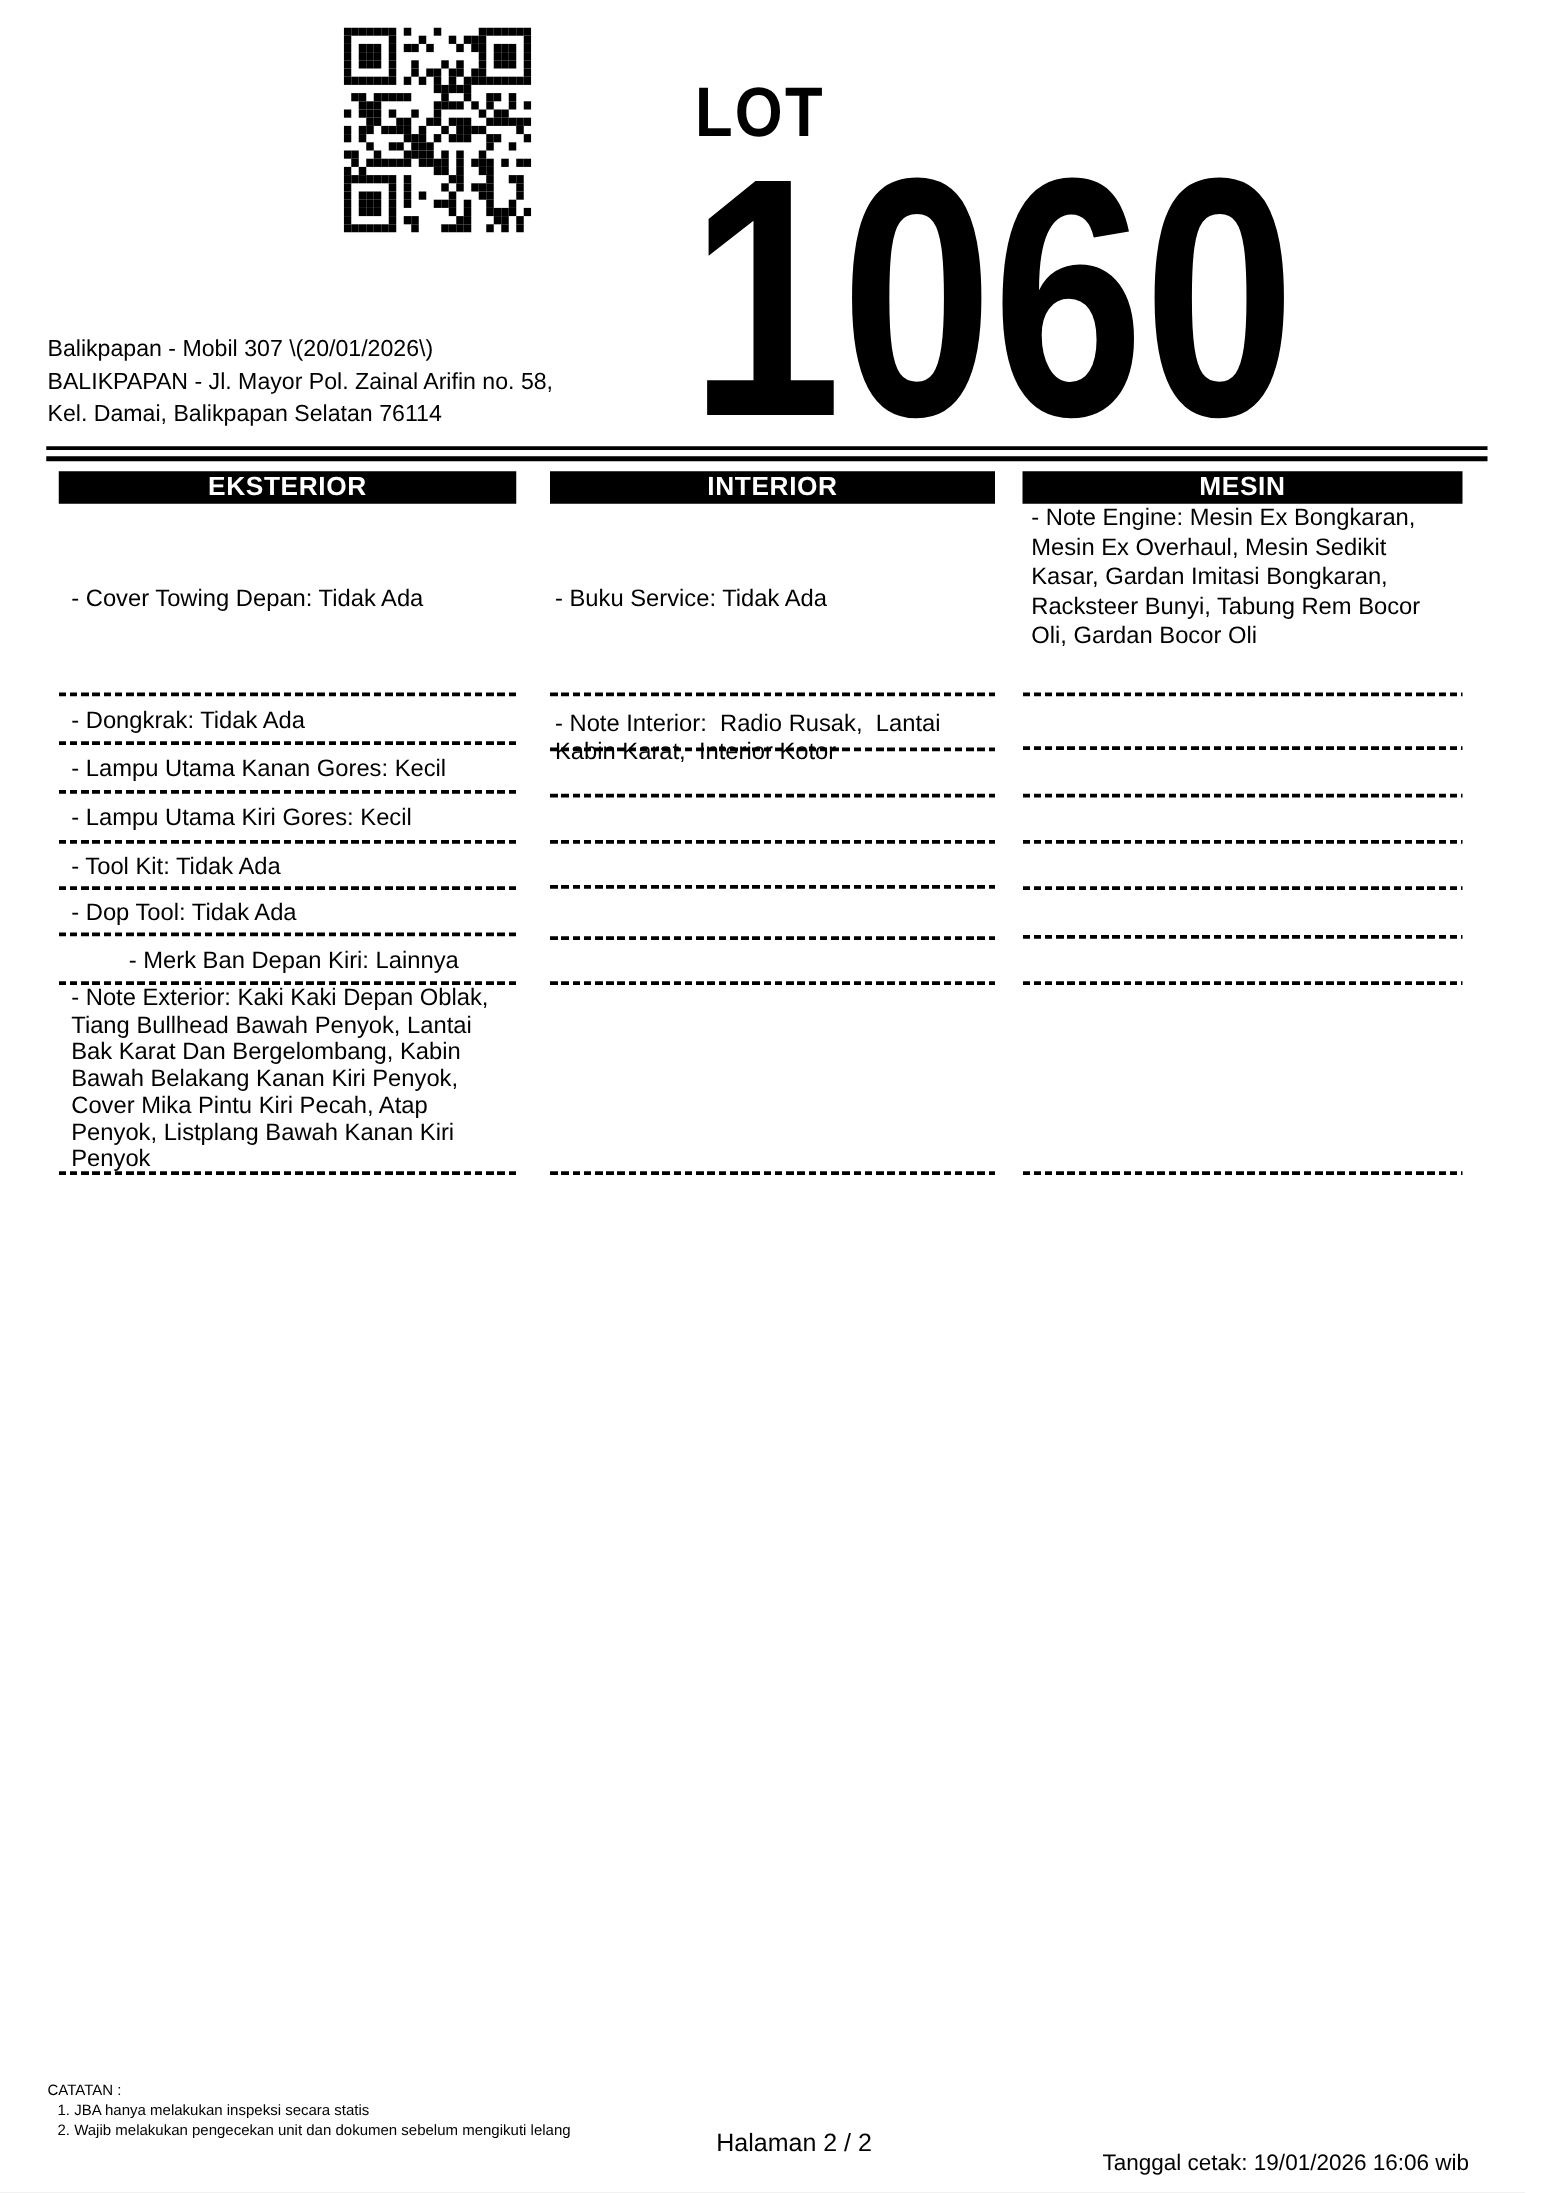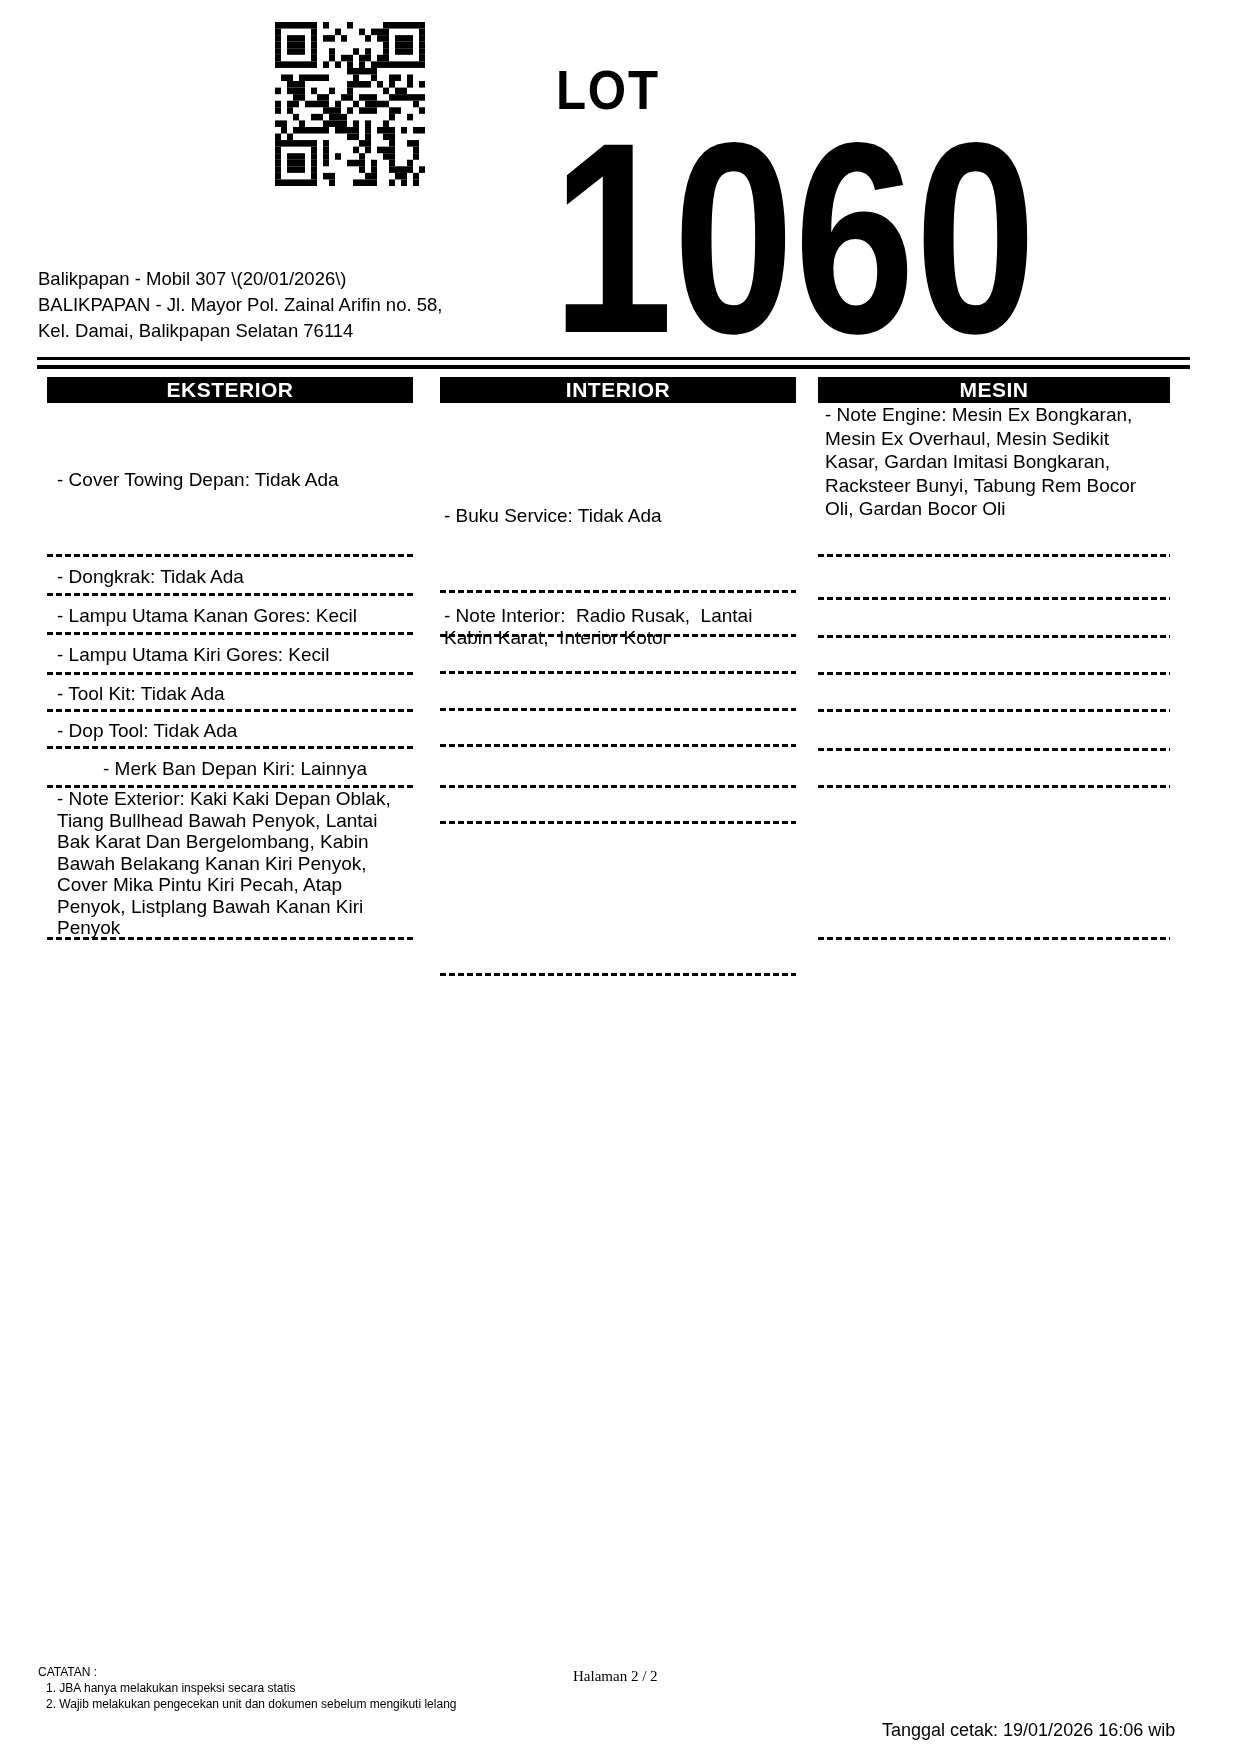--- a/index.html
+++ b/index.html
@@ -49,21 +49,21 @@
   .row.note .cell{white-space:pre-wrap;}
   .c0 .row .cell{padding-left:10px;}
   .c1 .row .cell{padding-left:4px;}
   .c2 .row .cell{padding-left:7px;}
   .c0 .note .cell{max-width:340px;line-height:21.5px;}
   .c1 .note .cell{max-width:312px;line-height:22px;margin-top:12px;}
   .c2 .note .cell{max-width:330px;line-height:23.5px;padding-top:0;}
   
   .catatan{position:absolute;left:38px;top:1664px;font-size:12px;line-height:16px;}
   .catatan .items{padding-left:8px;}
-  .page-indicator{position:absolute;left:573px;top:1668px;font-size:15px;font-family:Liberation Serif, serif;}
+  .page-indicator{position:absolute;left:573px;top:1704px;font-size:20px;}
   .print-date{position:absolute;left:882px;top:1720px;font-size:18px;}
 </style>
 </head>
 <body>
 
 <div class="page">
 
   <div class="qr" id="qr">
       <svg viewBox="0 0 150 150" preserveAspectRatio="none" xmlns="http://www.w3.org/2000/svg" fill="#000">
         <rect x="0" y="0" width="6" height="6"></rect>
@@ -407,21 +407,21 @@
           <div class="cell">- Merk Ban Depan Kiri: Lainnya</div>
           <div class="dots"></div>
         </div>
         <div class="row note" style="height: 152px;">
           <div class="cell">- Note Exterior: Kaki Kaki Depan Oblak, Tiang Bullhead Bawah Penyok, Lantai Bak Karat Dan Bergelombang, Kabin Bawah Belakang Kanan Kiri Penyok, Cover Mika Pintu Kiri Pecah, Atap Penyok, Listplang Bawah Kanan Kiri Penyok</div>
           <div class="dots"></div>
         </div>
       </div>
       <div class="column c1" style="left: 440px; width: 356px;">
         <div class="col-header">INTERIOR</div>
-        <div class="row" style="height: 154px; margin-top: 36px;">
+        <div class="row" style="height: 154px;">
           <div class="cell">- Buku Service: Tidak Ada</div>
           <div class="dots"></div>
         </div>
         <div class="row note" style="height: 44px;">
           <div class="cell">- Note Interior:  Radio Rusak,  Lantai Kabin Karat,  Interior Kotor</div>
           <div class="dots"></div>
         </div>
         <div class="row" style="height: 37px;">
           <div class="cell"></div>
           <div class="dots"></div>

